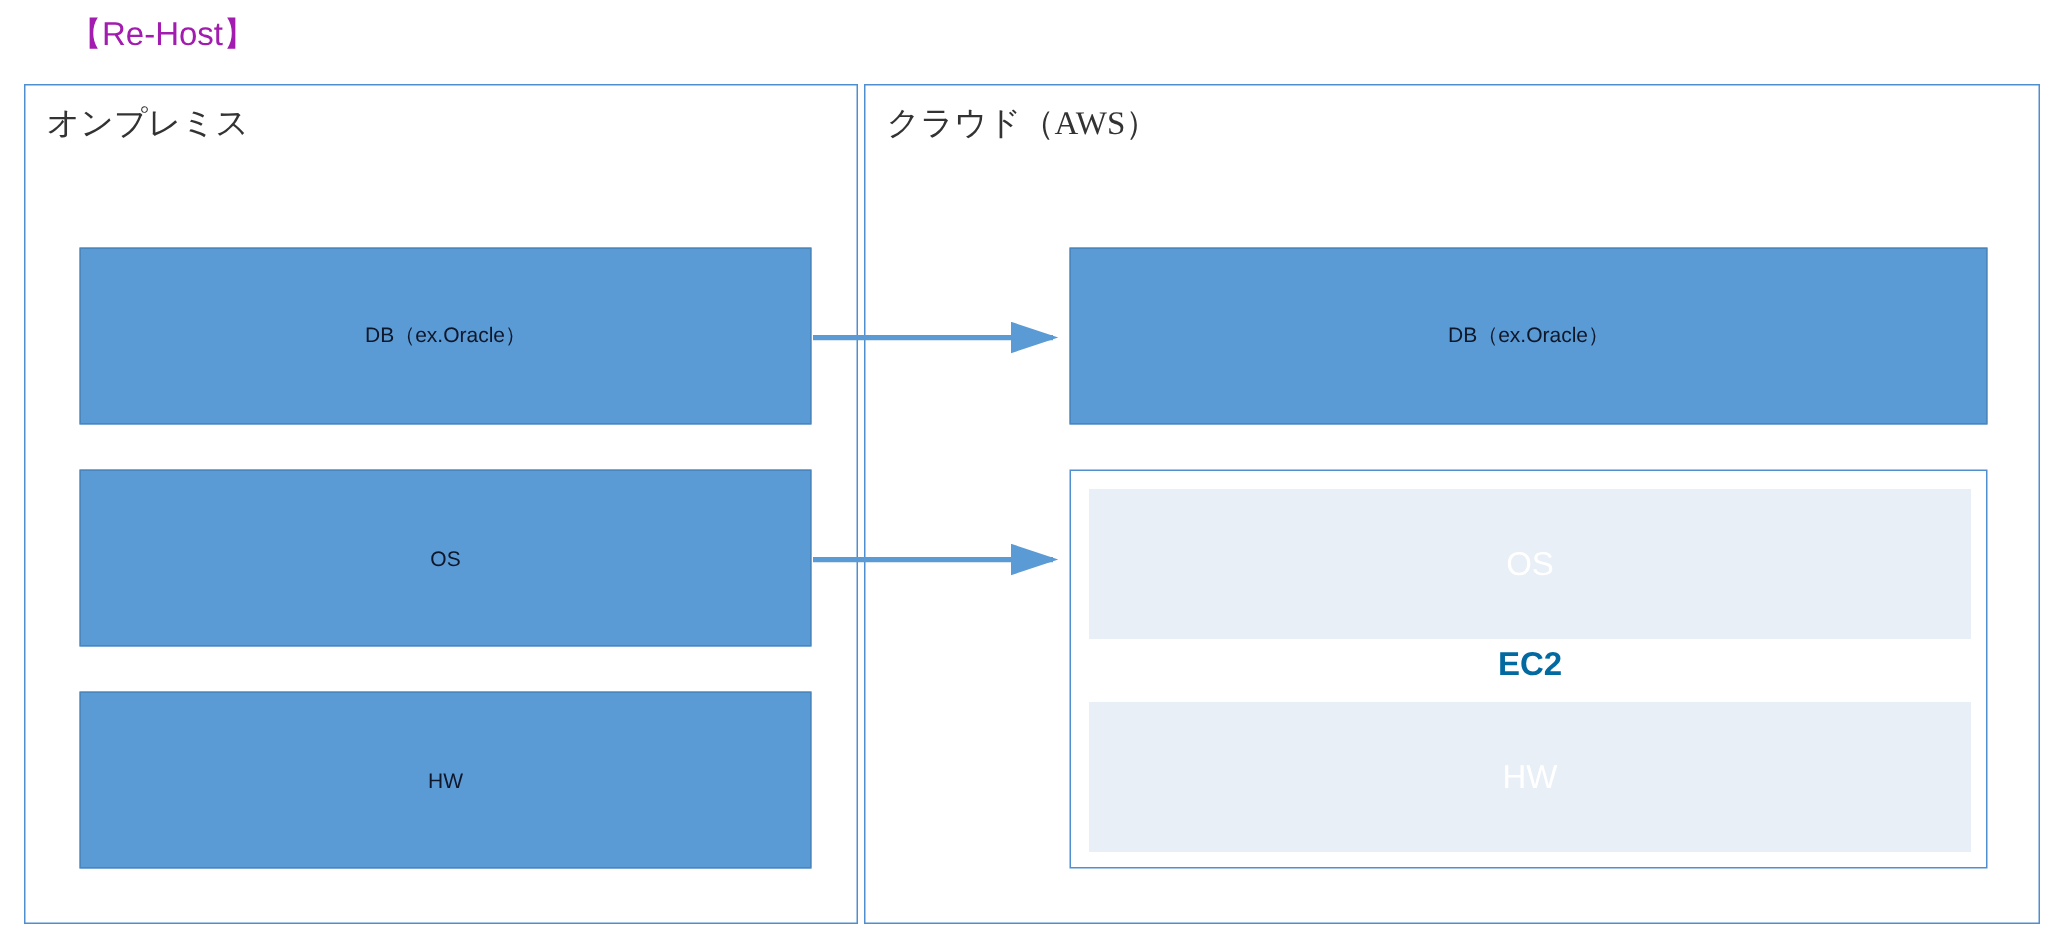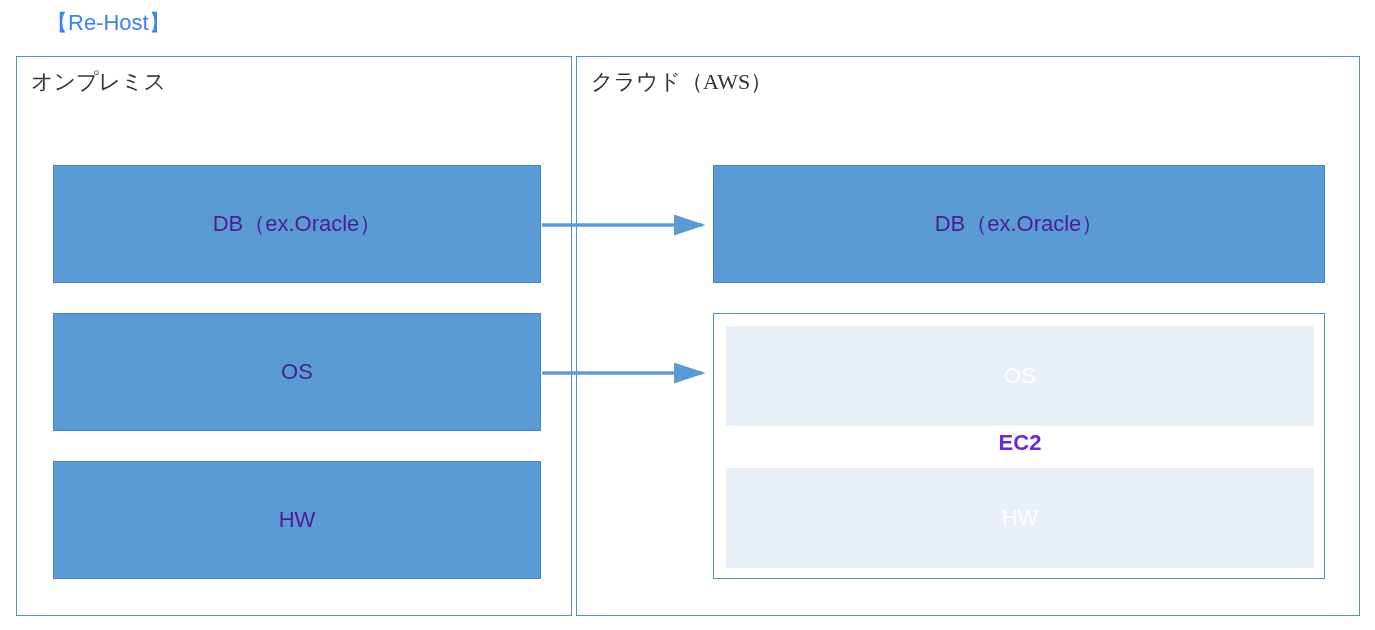--- a/index.html
+++ b/index.html
@@ -13,21 +13,21 @@
   .canvas {
     position: relative;
     width: 1375px;
     height: 630px;
   }
   .title {
     position: absolute;
     left: 46px;
     top: 8px;
     font-size: 22px;
-    color: #3b82f6;
+    color: #a21caf;
     text-align: center;
   }
   .panel {
     position: absolute;
     border: 1.5px solid #4f8fcf;
     background: #ffffff;
   }
   .panel-left { left: 16px; top: 56px; width: 556px; height: 560px; }
   .panel-right { left: 576px; top: 56px; width: 784px; height: 560px; }
   .panel-title {
@@ -35,25 +35,25 @@
     left: 14px;
     top: 10px;
     font-size: 22px;
     color: #333;
     font-family: Liberation Serif, serif;
   }
   .box-solid {
     position: absolute;
     background: #5b9bd5;
     border: 1.5px solid #4a86be;
-    color: #4c1d95;
+    color: #0f172a;
     display: flex;
     align-items: center;
     justify-content: center;
-    font-size: 22px;
+    font-size: 14px;
   }
   
   .l-db  { left: 36px; top: 108px; width: 488px; height: 118px; }
   .l-os  { left: 36px; top: 256px; width: 488px; height: 118px; }
   .l-hw  { left: 36px; top: 404px; width: 488px; height: 118px; }
 
   
   .r-db  { left: 136px; top: 108px; width: 612px; height: 118px; }
 
   .ec2-wrap {
@@ -73,21 +73,21 @@
     font-size: 22px;
   }
   .r-os { left: 12px; top: 12px;  width: 588px; height: 100px; }
   .r-hw { left: 12px; top: 154px; width: 588px; height: 100px; }
   .ec2-label {
     position: absolute;
     left: 0; top: 116px; width: 612px;
     text-align: center;
     font-weight: bold;
     font-size: 22px;
-    color: #6d28d9;
+    color: #0369a1;
   }
 
   .arrow {
     position: absolute;
     pointer-events: none;
   }
 </style>
 </head>
 <body>
 

